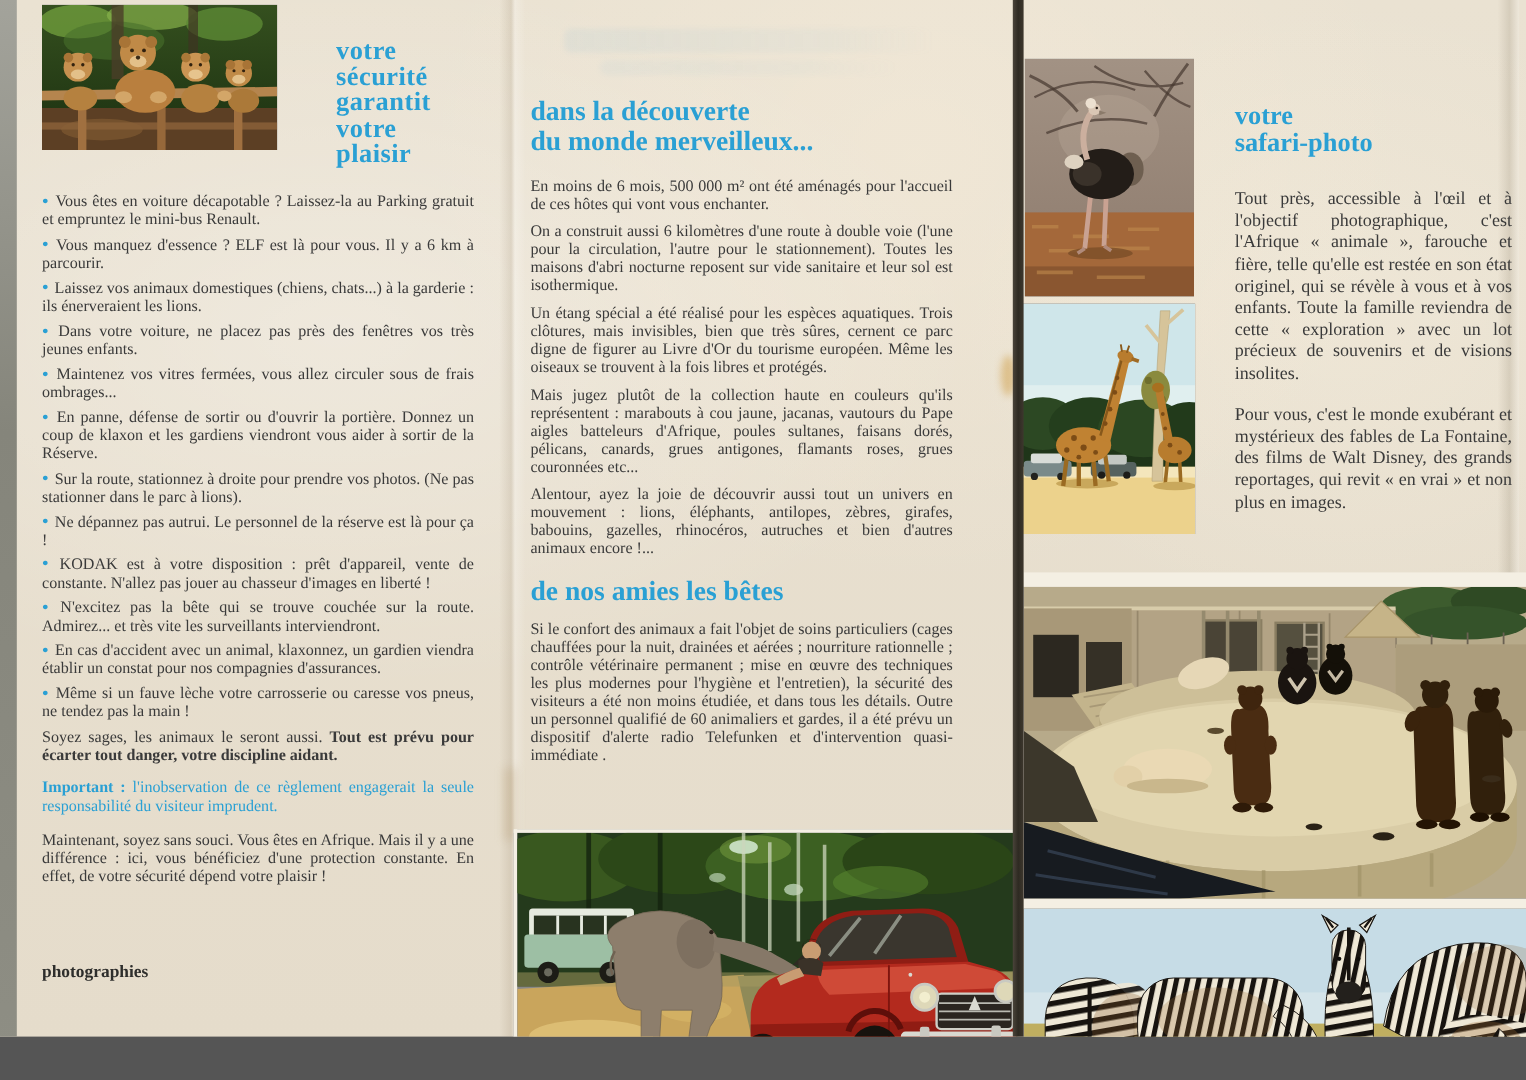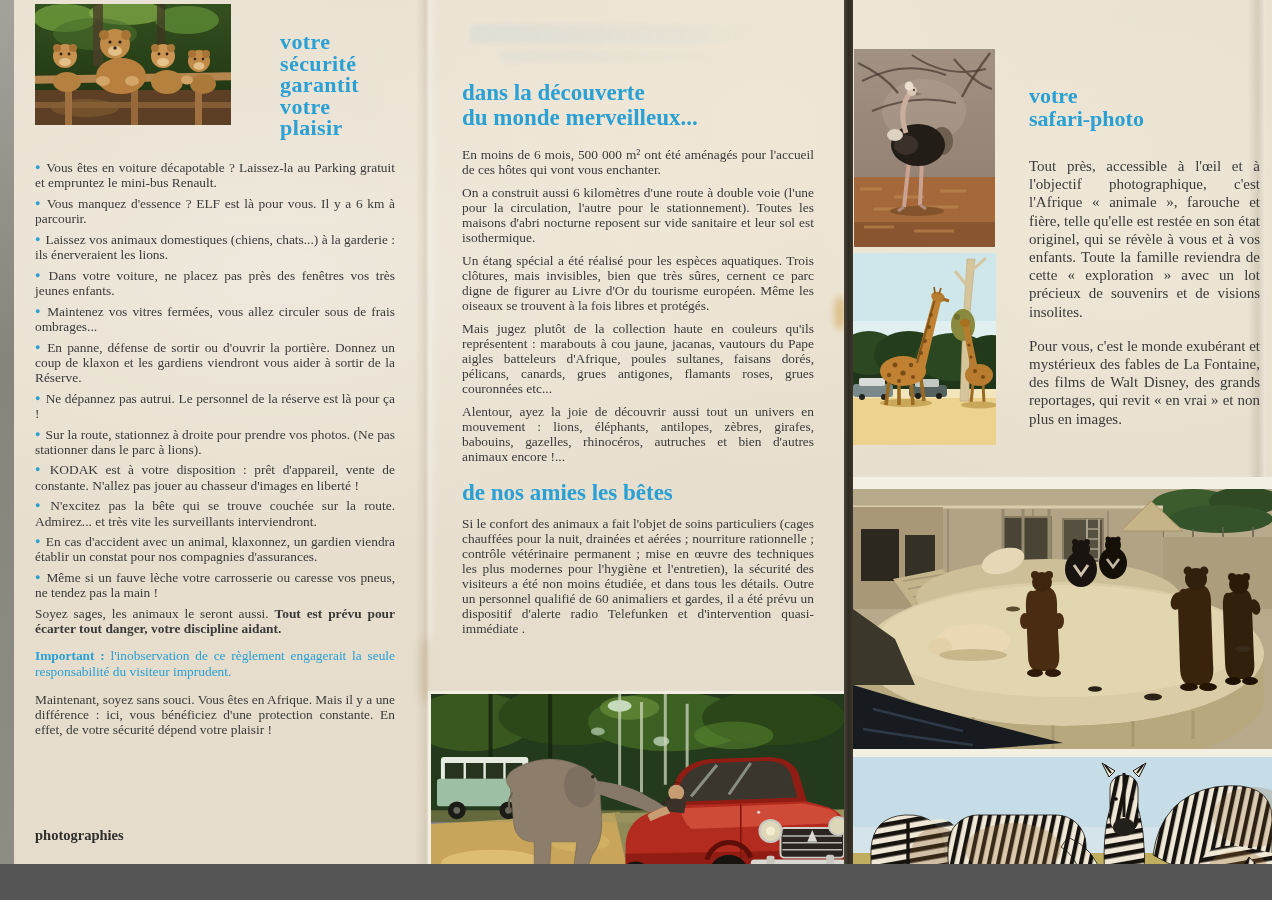--- a/index.html
+++ b/index.html
@@ -31,25 +31,25 @@
   #left-heading{left:280px;top:31px;font-size:22px;line-height:21.5px;letter-spacing:.4px;}
   #left-flow{left:35px;top:160px;width:360px;font-size:13.4px;line-height:15.2px;color:#3a3a3a;
     text-align:justify;z-index:4;}
   #left-flow p{margin:0 0 5.5px 0;}
   #left-flow .intro{text-indent:20px;margin-bottom:7px;}
   .dot{color:#2aa0d4;font-size:9px;vertical-align:2px;margin-right:5px;}
   .closing{margin-top:3px;}
   .important{color:#2aa0d4;margin-top:12px !important;}
   .important b{font-weight:bold;}
   .final{margin-top:13px !important;}
-  #photographies{left:35px;top:827px;font-size:14.5px;font-weight:bold;color:#2e2e2c;z-index:4;}
+  #photographies{left:35px;top:802px;font-size:14.5px;font-weight:bold;color:#2e2e2c;z-index:4;}
   #credits{left:35px;top:871px;width:394px;font-size:10.8px;line-height:13.2px;color:#3a3a3a;z-index:4;}
   #imprint{left:283px;top:889px;font-size:13px;color:#2e2e2c;letter-spacing:1px;word-spacing:5px;z-index:4;}
   #imprint b{font-weight:bold;}
-  #mid-flow{left:462px;top:80px;width:352px;font-size:13.4px;line-height:15px;color:#3a3a3a;text-align:justify;z-index:4;}
+  #mid-flow{left:442px;top:80px;width:352px;font-size:13.4px;line-height:15px;color:#3a3a3a;text-align:justify;z-index:4;}
   #mid-flow .h{font-size:23px;line-height:25px;text-align:left;}
   #mid-flow .h2{margin:16px 0 10px 0;font-size:23px;line-height:26px;text-align:left;}
   #mid-flow .gap{height:17px;}
   #mid-flow p{margin:0 0 8px 0;}
   #right-flow{left:1029px;top:84px;width:231px;font-size:15px;line-height:18.2px;color:#3a3a3a;text-align:justify;z-index:4;}
   #right-flow .h{font-size:22px;line-height:23px;text-align:left;}
   #right-flow .gap{height:27px;}
   #right-flow p{margin:0 0 16px 0;}
 </style>
 </head>
@@ -422,22 +422,22 @@
     <div>plaisir</div>
   </div>
 
   <div class="abs" id="left-flow">
     <p><span class="dot">●</span><span>Vous êtes en voiture décapotable ? Laissez-la au Parking gratuit et empruntez le mini-bus Renault.</span></p>
     <p><span class="dot">●</span><span>Vous manquez d'essence ? ELF est là pour vous. Il y a 6 km à parcourir.</span></p>
     <p><span class="dot">●</span><span>Laissez vos animaux domestiques (chiens, chats...) à la garderie : ils énerveraient les lions.</span></p>
     <p><span class="dot">●</span><span>Dans votre voiture, ne placez pas près des fenêtres vos très jeunes enfants.</span></p>
     <p><span class="dot">●</span><span>Maintenez vos vitres fermées, vous allez circuler sous de frais ombrages...</span></p>
     <p><span class="dot">●</span><span>En panne, défense de sortir ou d'ouvrir la portière. Donnez un coup de klaxon et les gardiens viendront vous aider à sortir de la Réserve.</span></p>
+    <p><span class="dot">●</span><span>Sur la route, stationnez à droite pour prendre vos photos. (Ne pas stationner dans le parc à lions).</span></p>
     <p><span class="dot">●</span><span>Ne dépannez pas autrui. Le personnel de la réserve est là pour ça !</span></p>
-    <p><span class="dot">●</span><span>Sur la route, stationnez à droite pour prendre vos photos. (Ne pas stationner dans le parc à lions).</span></p>
     <p><span class="dot">●</span><span>KODAK est à votre disposition : prêt d'appareil, vente de constante. N'allez pas jouer au chasseur d'images en liberté !</span></p>
     <p><span class="dot">●</span><span>N'excitez pas la bête qui se trouve couchée sur la route. Admirez... et très vite les surveillants interviendront.</span></p>
     <p><span class="dot">●</span><span>En cas d'accident avec un animal, klaxonnez, un gardien viendra établir un constat pour nos compagnies d'assurances.</span></p>
     <p><span class="dot">●</span><span>Même si un fauve lèche votre carrosserie ou caresse vos pneus, ne tendez pas la main !</span></p>
     <p class="closing"><span>Soyez sages, les animaux le seront aussi. </span><b>Tout est prévu pour écarter tout danger, votre discipline aidant.</b></p>
     <p class="important"><b>Important :</b><span> l'inobservation de ce règlement engagerait la seule responsabilité du visiteur imprudent.</span></p>
     <p class="final">Maintenant, soyez sans souci. Vous êtes en Afrique. Mais il y a une différence : ici, vous bénéficiez d'une protection constante. En effet, de votre sécurité dépend votre plaisir !</p>
   </div>
 
   <div class="abs" id="photographies">photographies</div>

